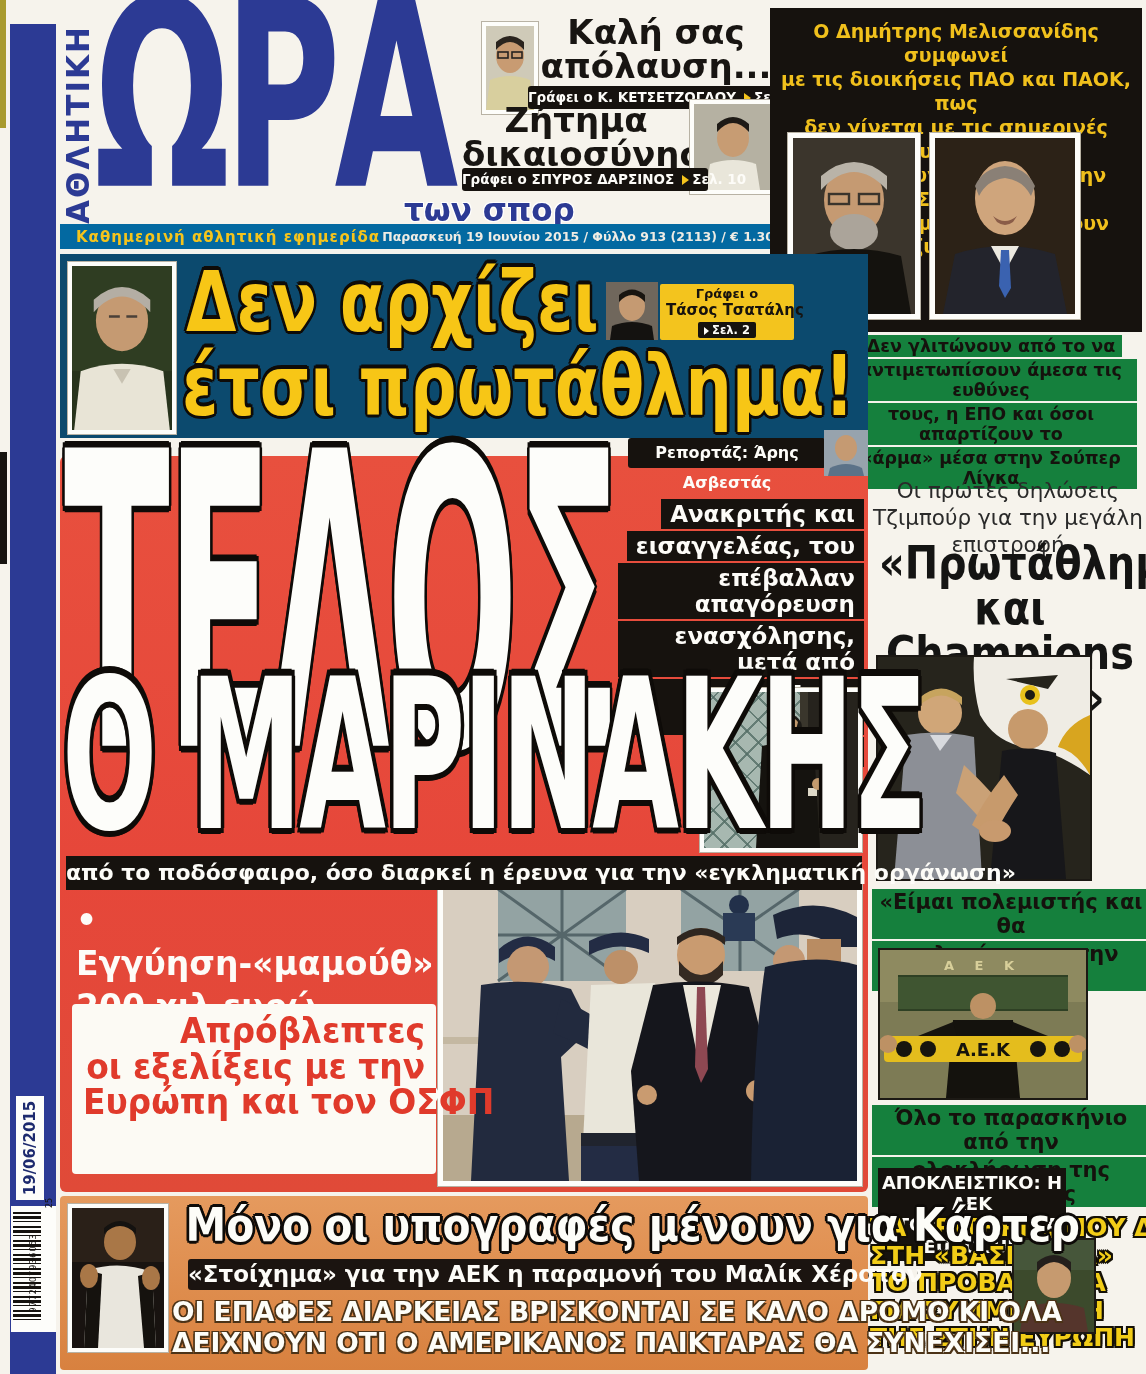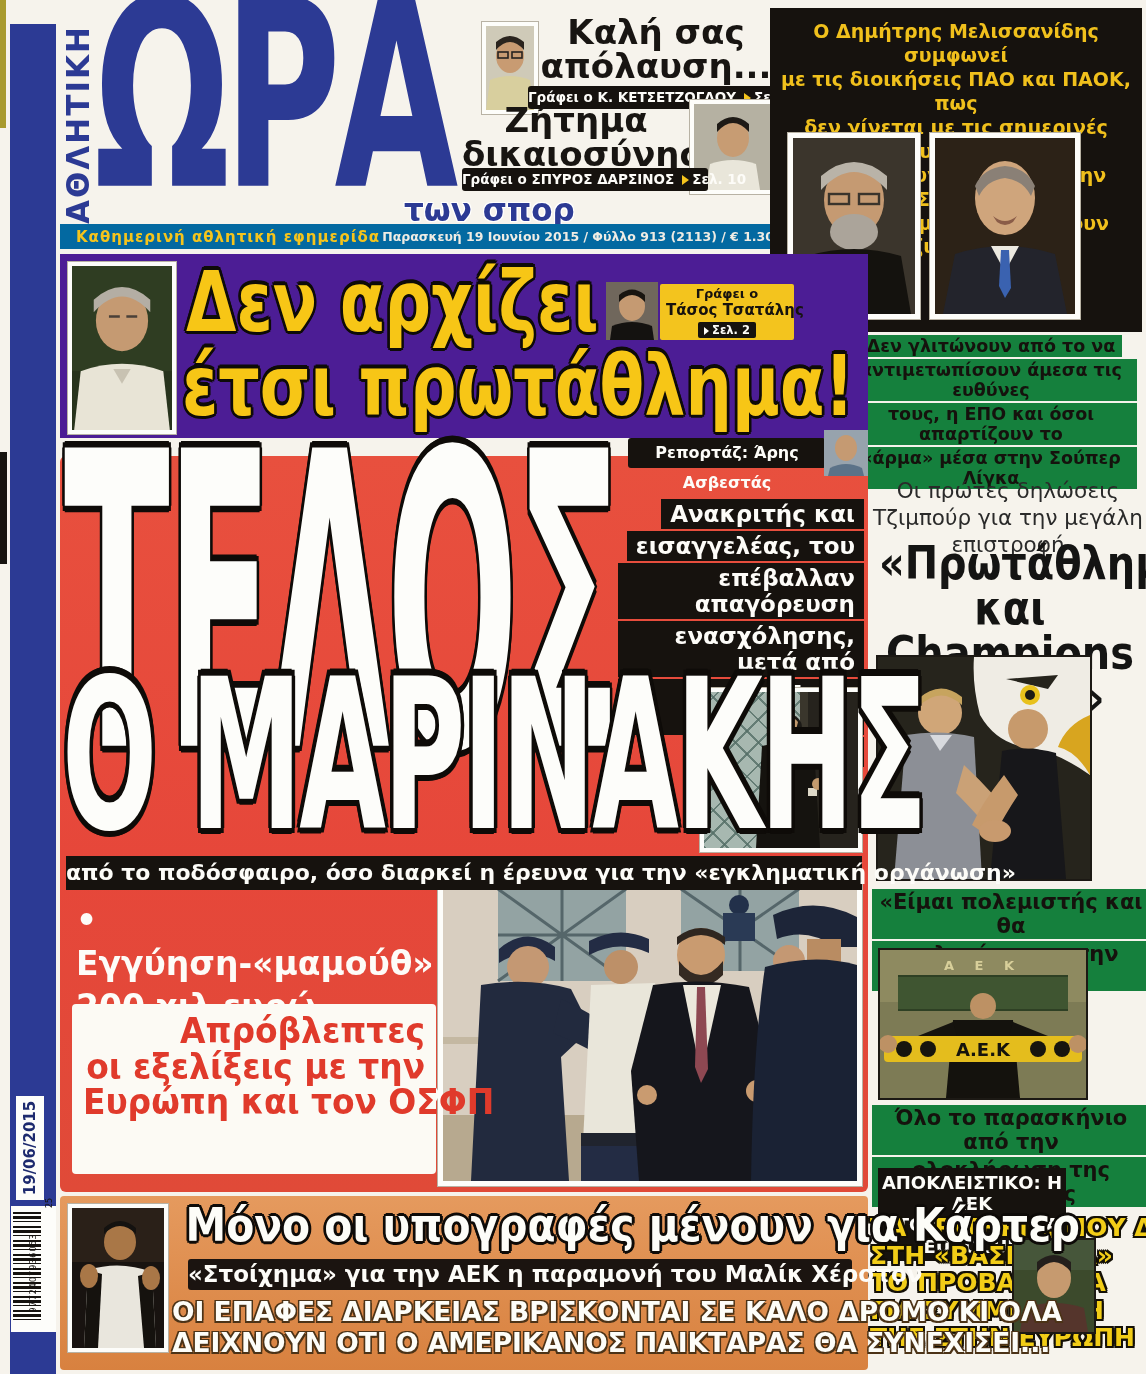--- a/index.html
+++ b/index.html
@@ -42,21 +42,21 @@
   
   .mel-box{left:770px;top:8px;width:372px;height:324px;background:#16120e;}
   .mel-text{margin-top:12px;text-align:center;color:#f0c01c;font-size:19px;font-weight:bold;line-height:1.26;}
   
   .chips{text-align:center;}
   .chips span{display:inline-block;background:#15803d;color:#15120d;font-weight:bold;
     padding:1px 7px;margin:1px 0;}
   .chips-epo span{font-size:17.5px;}
   .chips-q span{font-size:21px;}
   
-  .banner{left:60px;top:254px;width:808px;height:184px;background:#4c1d95;}
+  .banner{left:60px;top:254px;width:808px;height:184px;background:#0c4a6e;}
   .banner-h{color:#f7c616;font-size:74px;font-weight:bold;line-height:1;white-space:nowrap;
     transform:scale(0.88,1.12);transform-origin:0 0;}
   .byline-box{background:#f3c41e;text-align:center;padding:3px 6px 2px;border-radius:2px;}
   .byline-box .l1{font-size:13px;font-weight:bold;color:#16120e;line-height:1.15;}
   .byline-box .l2{font-size:15px;font-weight:bold;color:#16120e;line-height:1.15;white-space:nowrap;}
   .byline-page{display:inline-block;background:#16120e;color:#fdfcf8;font-size:11.5px;font-weight:bold;
     padding:1px 6px;margin-top:2px;border-radius:2px;}
   
   .redzone{left:60px;top:456px;width:808px;height:736px;background:linear-gradient(180deg,#e8503e,#e6473a 55%,#e04a38);border-radius:6px;}
   .reportband{left:628px;top:438px;width:198px;height:30px;background:#16120e;color:#fdfcf8;

